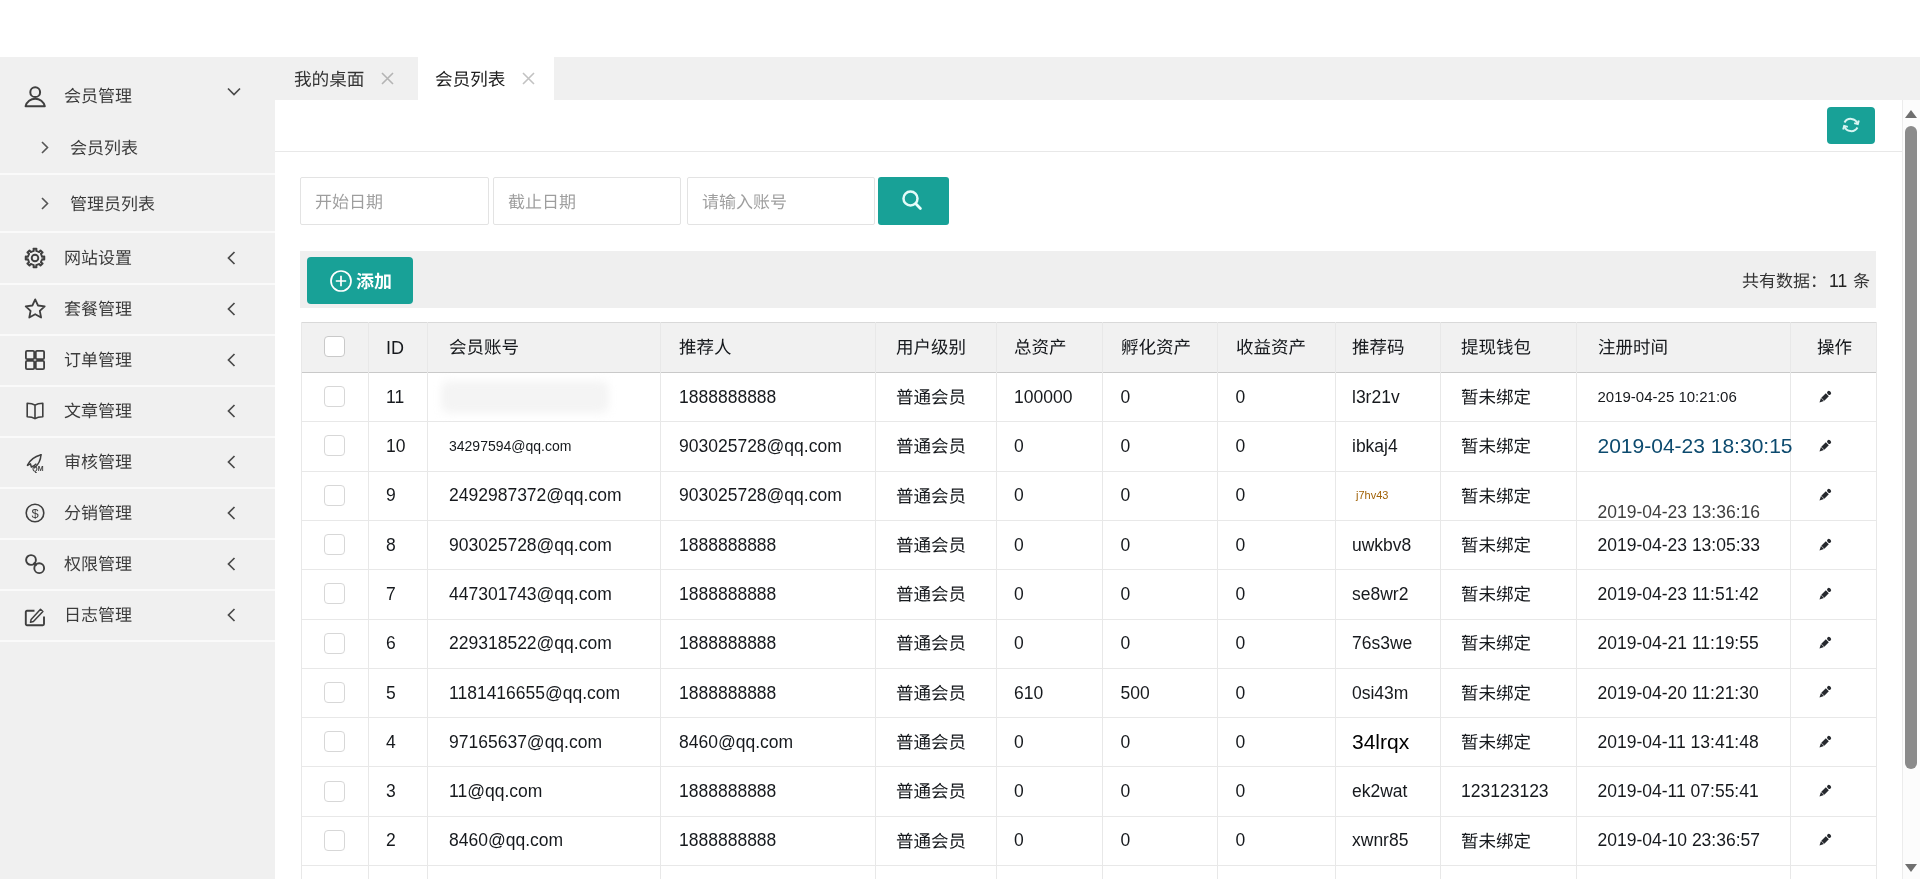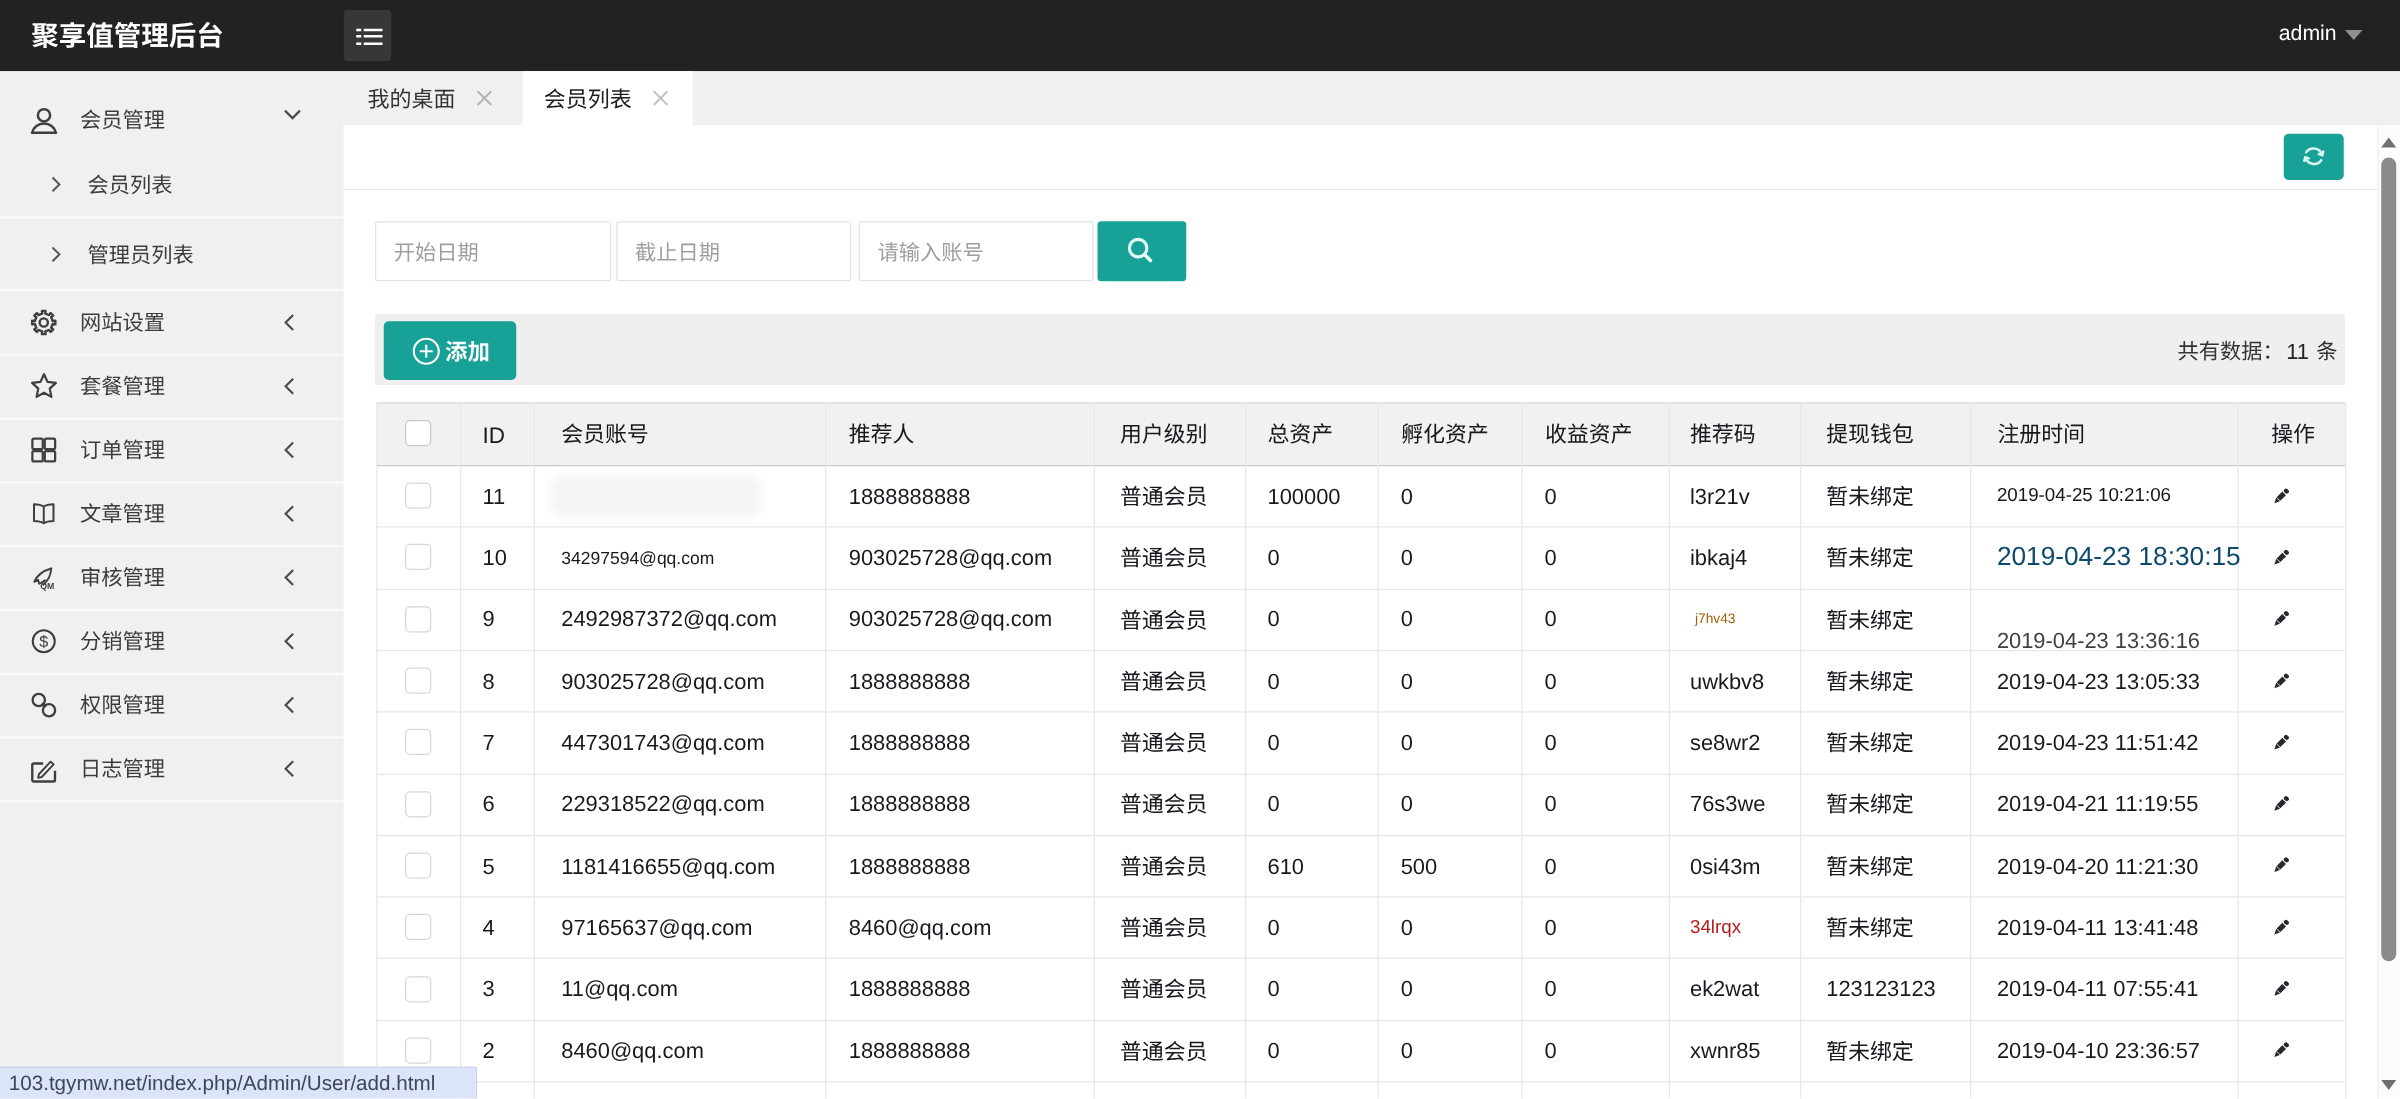--- a/index.html
+++ b/index.html
@@ -90,41 +90,20 @@
       <path id="b52a0" d="M613 764H869V879H613ZM50 210H416V327H50ZM559 145H923V942H803V261H674V949H559ZM387 210H503Q503 210 503 220Q503 231 503 244Q503 257 502 265Q499 425 496 537Q492 650 488 722Q483 794 475 835Q467 876 455 893Q438 918 420 929Q402 940 377 945Q355 950 323 950Q291 951 256 949Q255 923 246 889Q237 854 222 829Q252 831 277 832Q302 833 316 833Q327 833 335 829Q343 825 350 814Q358 803 364 768Q370 733 374 666Q378 599 381 493Q384 388 387 236ZM169 45H287Q287 193 283 327Q278 462 262 580Q246 698 210 797Q173 895 108 970Q99 955 84 938Q69 921 52 906Q35 891 20 882Q67 829 95 762Q124 696 139 617Q155 538 161 447Q167 357 168 255Q169 154 169 45Z"></path>
       <path id="b53f0" d="M220 802H772V918H220ZM161 527H839V968H710V642H284V969H161ZM582 185 676 122Q722 165 773 218Q824 271 869 323Q914 374 940 417L839 491Q814 449 772 395Q729 342 679 286Q629 231 582 185ZM128 460Q126 448 119 427Q112 406 104 383Q96 360 89 345Q110 340 129 326Q148 311 173 288Q186 275 211 248Q236 221 266 184Q297 146 328 103Q360 59 385 14L507 66Q462 129 411 190Q359 251 306 304Q252 358 199 400V403Q199 403 189 409Q178 415 164 423Q150 432 139 442Q128 453 128 460ZM128 460 127 367 208 325 823 304Q824 329 827 361Q830 393 834 412Q690 419 585 424Q479 429 407 433Q334 437 285 440Q237 443 207 446Q178 449 160 452Q142 456 128 460Z"></path>
       <path id="b540e" d="M199 306H968V420H199ZM372 813H818V924H372ZM808 33 905 131Q828 151 737 165Q647 180 551 191Q454 202 357 209Q260 216 169 220Q166 197 157 166Q147 135 138 115Q228 110 321 103Q414 95 502 85Q591 74 669 62Q747 49 808 33ZM316 531H901V966H773V642H437V969H316ZM138 115H263V391Q263 454 258 531Q253 607 238 686Q223 766 195 839Q167 913 121 972Q111 959 92 943Q73 927 54 912Q35 897 21 890Q61 836 85 774Q109 711 120 643Q132 576 135 511Q138 446 138 390Z"></path>
       <path id="b6dfb" d="M396 597 488 633Q475 673 457 715Q439 757 416 795Q392 834 361 863L274 799Q303 775 325 742Q348 709 366 671Q385 634 396 597ZM630 644 718 611Q734 644 748 681Q763 718 774 754Q785 790 791 818L697 855Q693 826 682 790Q671 754 658 715Q644 677 630 644ZM756 615 849 571Q877 609 902 653Q927 696 948 739Q968 781 979 816L880 867Q871 832 851 788Q832 744 807 699Q782 654 756 615ZM750 328Q773 370 809 408Q844 445 889 475Q934 505 984 524Q972 535 957 552Q942 568 929 586Q916 603 907 618Q852 593 804 554Q756 515 717 465Q678 415 650 359ZM289 283H964V394H289ZM337 80H928V191H337ZM521 491H632V850Q632 889 624 913Q616 937 590 950Q564 962 530 965Q495 968 447 968Q445 944 436 915Q427 885 417 861Q445 862 471 862Q497 862 505 862Q515 862 518 859Q521 856 521 848ZM75 123 142 36Q171 48 202 65Q234 81 262 99Q291 117 308 134L236 230Q220 212 193 193Q166 174 135 156Q104 137 75 123ZM28 395 94 306Q123 317 154 332Q186 348 215 365Q243 382 261 398L190 495Q174 479 146 460Q119 442 88 424Q56 407 28 395ZM48 893Q69 854 93 802Q118 750 142 692Q167 633 189 575L285 642Q266 694 245 749Q223 803 201 857Q179 910 157 959ZM545 120 670 137Q646 242 604 339Q562 436 495 513Q427 591 327 640Q319 627 306 610Q293 593 279 576Q265 560 253 549Q344 508 403 441Q462 374 497 291Q531 208 545 120Z"></path>
       <path id="b7406" d="M514 353V438H816V353ZM514 174V258H816V174ZM405 73H931V540H405ZM399 626H941V734H399ZM329 829H975V938H329ZM36 88H368V199H36ZM45 376H351V486H45ZM24 756Q68 744 122 729Q177 713 238 693Q299 674 358 655L379 769Q295 797 209 826Q123 855 51 878ZM146 132H261V746L146 765ZM617 116H718V492H729V880H606V492H617Z"></path>
       <path id="b7ba1" d="M288 855H775V944H288ZM74 309H932V485H810V399H189V485H74ZM283 441H807V665H283V580H690V527H283ZM289 711H860V970H741V799H289ZM194 441H316V971H194ZM421 253 528 232Q543 254 557 282Q571 310 577 331L464 355Q459 335 447 306Q435 278 421 253ZM182 102H495V184H182ZM597 102H952V184H597ZM161 23 278 45Q253 117 214 186Q175 255 132 301Q121 293 102 283Q83 273 63 263Q43 253 28 247Q71 207 106 146Q140 85 161 23ZM591 23 706 44Q688 106 657 165Q625 224 589 265Q578 256 560 247Q542 237 523 227Q504 218 490 212Q524 177 550 127Q577 76 591 23ZM241 169 336 136Q358 164 380 198Q403 231 413 256L311 293Q302 268 282 233Q262 198 241 169ZM672 168 765 129Q791 157 818 191Q845 226 858 251L759 296Q749 270 723 234Q697 198 672 168Z"></path>
       <path id="b805a" d="M558 636Q598 686 663 727Q727 768 809 796Q891 824 982 838Q964 855 944 884Q924 913 912 936Q818 915 734 878Q651 841 583 789Q516 736 468 669ZM831 599 926 663Q887 684 843 704Q799 724 756 741Q712 758 674 771L598 712Q635 699 678 679Q720 660 761 638Q801 617 831 599ZM356 639 455 691Q407 709 348 728Q289 746 228 761Q168 776 114 787Q105 776 90 760Q75 745 59 730Q44 714 31 705Q88 698 147 687Q207 677 261 664Q315 652 356 639ZM376 754 487 811Q437 837 374 863Q310 889 245 911Q179 933 121 948Q110 936 93 919Q77 902 59 886Q41 870 27 860Q89 849 153 832Q218 815 276 795Q334 775 376 754ZM49 69H534V153H49ZM181 190H427V257H181ZM181 292H427V359H181ZM546 93H851V187H546ZM372 102H479V506H372ZM829 93H849L869 90L940 120Q910 214 856 286Q801 358 729 409Q658 460 575 493Q565 473 546 448Q528 423 512 408Q584 385 648 341Q712 298 759 240Q807 181 829 111ZM30 417Q92 413 174 408Q255 402 346 395Q437 387 527 380L526 460Q441 468 354 476Q267 483 188 490Q108 497 43 503ZM525 273 594 203Q638 224 688 250Q738 276 788 305Q838 333 882 360Q925 387 956 411L879 491Q851 467 809 439Q768 411 719 382Q670 352 620 324Q570 296 525 273ZM782 484 866 558Q794 574 705 586Q616 599 519 608Q423 617 329 624Q234 630 150 634Q143 620 132 601Q121 583 109 564Q97 545 86 534Q174 534 270 531Q365 527 459 521Q552 514 636 505Q719 496 782 484ZM120 102H227V446L120 457ZM442 592 502 532 561 551V975H442Z"></path>
     </defs>
   </svg>
 <div id="wrap">
-    <div style="position:absolute;left:0;top:0;width:1920px;height:57px;background:#222222">
-      <svg style="position:absolute;left:25px;top:16.5px;" width="154" height="22" viewBox="0 0 7000 1000" fill="#ffffff">
-        <use href="#b805a" x="0"></use>
-        <use href="#b4eab" x="1000"></use>
-        <use href="#b503c" x="2000"></use>
-        <use href="#b7ba1" x="3000"></use>
-        <use href="#b7406" x="4000"></use>
-        <use href="#b540e" x="5000"></use>
-        <use href="#b53f0" x="6000"></use>
-      </svg>
-      <div style="position:absolute;left:275px;top:8px;width:38px;height:41px;background:#373737;border-radius:3px">
-        <div style="position:absolute;left:9.5px;top:14.5px;width:4px;height:2px;background:#fff"></div>
-        <div style="position:absolute;left:15.5px;top:14.5px;width:15px;height:2px;background:#fff"></div>
-        <div style="position:absolute;left:9.5px;top:20px;width:4px;height:2px;background:#fff"></div>
-        <div style="position:absolute;left:15.5px;top:20px;width:15px;height:2px;background:#fff"></div>
-        <div style="position:absolute;left:9.5px;top:25.5px;width:4px;height:2px;background:#fff"></div>
-        <div style="position:absolute;left:15.5px;top:25.5px;width:15px;height:2px;background:#fff"></div>
-      </div>
-      <div style="position:absolute;left:1823px;top:17px;color:#fff;font-size:17px;line-height:19px">admin</div>
-      <div style="position:absolute;left:1876px;top:24px;width:0;height:0;border-left:7px solid transparent;border-right:7px solid transparent;border-top:8px solid #909090"></div>
-    </div>
     <div style="position:absolute;left:0;top:57px;width:275px;height:822px;background:#f0f0f0">
       <div style="position:absolute;left:0;top:116px;width:275px;height:2px;background:#fafafa"></div>
       <div style="position:absolute;left:0;top:174px;width:275px;height:2px;background:#fafafa"></div>
       <div style="position:absolute;left:0;top:225.5px;width:275px;height:2px;background:#fafafa"></div>
       <div style="position:absolute;left:0;top:276.5px;width:275px;height:2px;background:#fafafa"></div>
       <div style="position:absolute;left:0;top:327.5px;width:275px;height:2px;background:#fafafa"></div>
       <div style="position:absolute;left:0;top:378.5px;width:275px;height:2px;background:#fafafa"></div>
       <div style="position:absolute;left:0;top:429.5px;width:275px;height:2px;background:#fafafa"></div>
       <div style="position:absolute;left:0;top:480.5px;width:275px;height:2px;background:#fafafa"></div>
       <div style="position:absolute;left:0;top:531.5px;width:275px;height:2px;background:#fafafa"></div>
@@ -633,21 +612,21 @@
       <div style="position:absolute;left:404.0px;top:631.8px;font-size:17.5px;line-height:20.5px;color:#16191d;white-space:nowrap">8460@qq.com</div>
       <svg style="position:absolute;left:621px;top:632.9999999999999px;" width="70.0" height="17.5" viewBox="0 0 4000 1000" fill="#16191d">
         <use href="#g666e" x="0"></use>
         <use href="#g901a" x="1000"></use>
         <use href="#g4f1a" x="2000"></use>
         <use href="#g5458" x="3000"></use>
       </svg>
       <div style="position:absolute;left:739.0px;top:631.8px;font-size:17.5px;line-height:20.5px;color:#16191d;white-space:nowrap">0</div>
       <div style="position:absolute;left:845.5px;top:631.8px;font-size:17.5px;line-height:20.5px;color:#16191d;white-space:nowrap">0</div>
       <div style="position:absolute;left:960.5px;top:631.8px;font-size:17.5px;line-height:20.5px;color:#16191d;white-space:nowrap">0</div>
-      <div style="position:absolute;left:1077.0px;top:631.8px;font-size:15px;line-height:20.5px;color:#b91c1c;white-space:nowrap">34lrqx</div>
+      <div style="position:absolute;left:1077.0px;top:631.8px;font-size:21px;line-height:20.5px;color:#000000;white-space:nowrap">34lrqx</div>
       <svg style="position:absolute;left:1186px;top:632.9999999999999px;" width="70.0" height="17.5" viewBox="0 0 4000 1000" fill="#16191d">
         <use href="#g6682" x="0"></use>
         <use href="#g672a" x="1000"></use>
         <use href="#g7ed1" x="2000"></use>
         <use href="#g5b9a" x="3000"></use>
       </svg>
       <div style="position:absolute;left:1322.5px;top:631.8px;font-size:17.5px;line-height:20.5px;color:#16191d;white-space:nowrap">2019-04-11 13:41:48</div>
       <svg style="position:absolute;left:1542px;top:633.7499999999999px" width="16" height="16" viewBox="0 0 16 16">
         <g transform="rotate(225 8 8)" fill="#26292e">
           <path d="M8 0.2L10.1 4.4L5.9 4.4Z"></path>
@@ -706,15 +685,12 @@
           <rect x="5.9" y="12.1" width="4.2" height="3.4" rx="1.6"></rect>
         </g>
       </svg>
     </div>
     <div style="position:absolute;left:1902px;top:100px;width:1px;height:779px;background:#ececec"></div>
     <div style="position:absolute;left:1903px;top:100px;width:17px;height:779px;background:#fcfcfc">
       <div style="position:absolute;left:1.5px;top:10px;width:0;height:0;border-left:6.5px solid transparent;border-right:6.5px solid transparent;border-bottom:8px solid #6f6f6f"></div>
       <div style="position:absolute;left:1.5px;top:26px;width:12px;height:643px;background:#8b8b8b;border-radius:6px"></div>
       <div style="position:absolute;left:1.5px;top:764px;width:0;height:0;border-left:6.5px solid transparent;border-right:6.5px solid transparent;border-top:8px solid #6f6f6f"></div>
     </div>
-    <div style="position:absolute;left:0;top:853px;width:382px;height:26px;background:#dce4f7;border:1px solid #c5cde4;border-left:none;border-bottom:none;border-top-right-radius:3px;box-sizing:border-box">
-      <div style="position:absolute;left:7px;top:4px;font-size:16.5px;color:#3c4858">103.tgymw.net/index.php/Admin/User/add.html</div>
-    </div>
   </div>
 </body></html>

